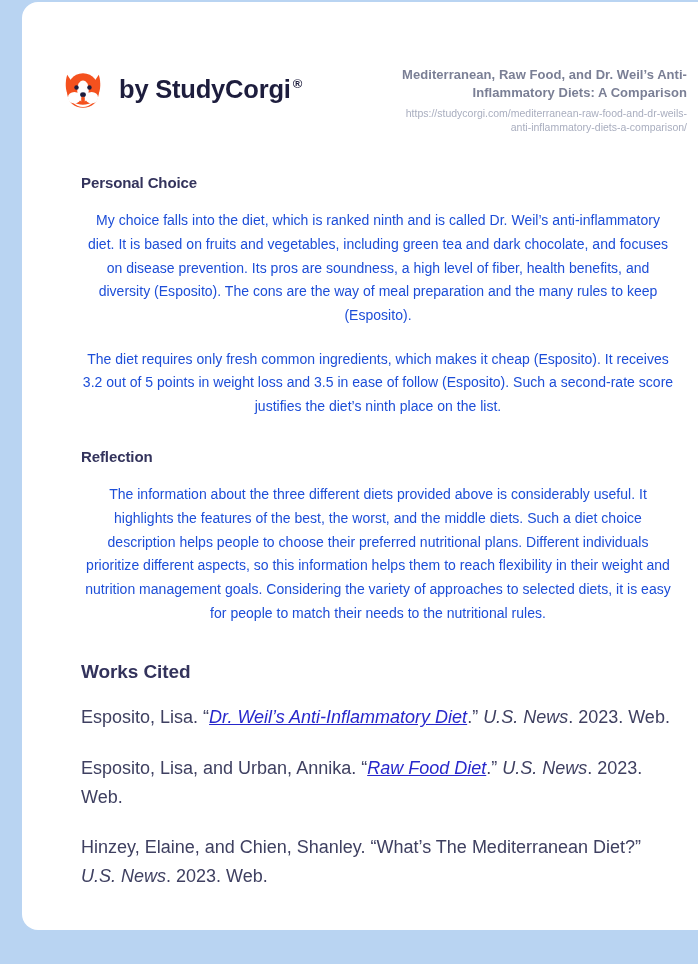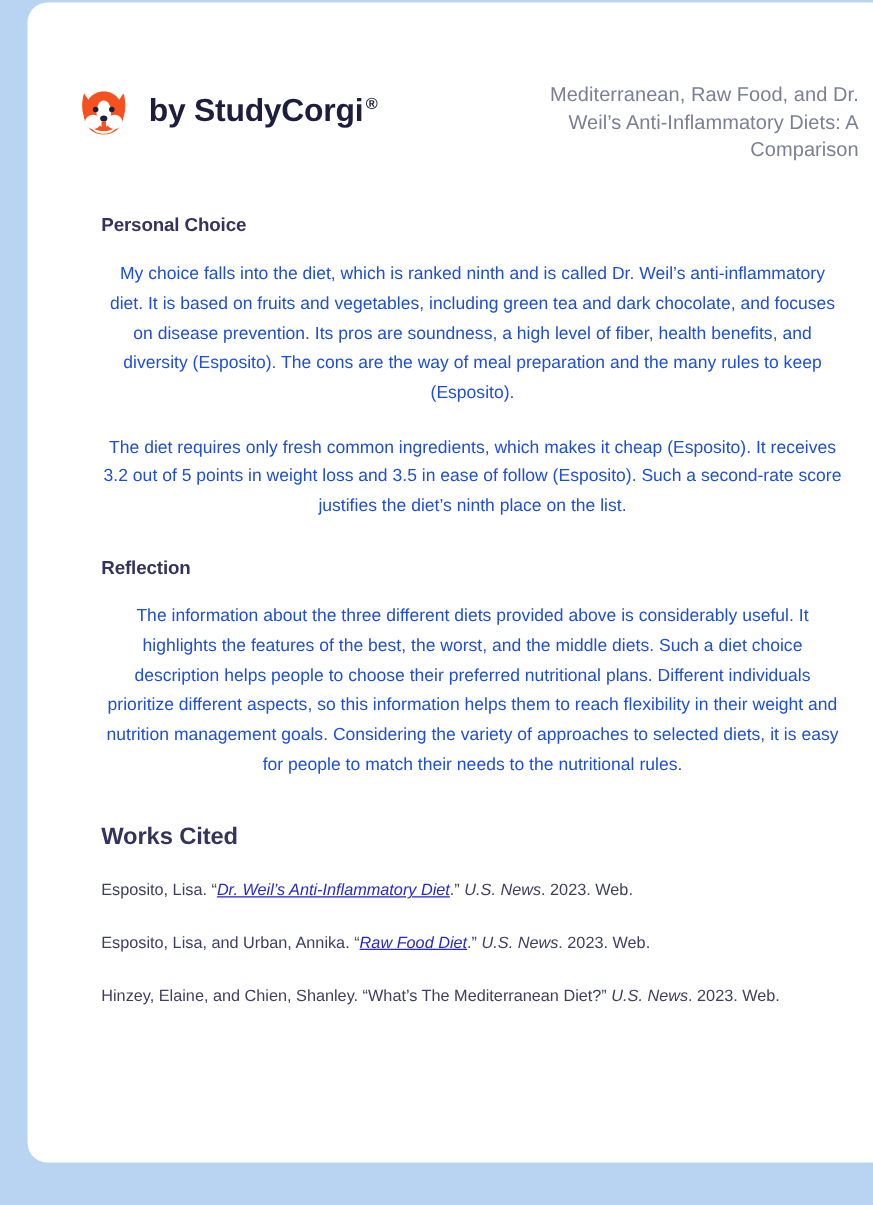--- a/index.html
+++ b/index.html
@@ -62,22 +62,22 @@
     vertical-align: super;
     margin-left: 2px;
   }
 
   .header-meta {
     text-align: right;
     max-width: 290px;
     padding-top: 10px;
   }
   .header-title {
-    font-size: 16px;
-    font-weight: normal;
+    font-size: 13px;
+    font-weight: bold;
     line-height: 1.38;
     color: #7a7f95;
     letter-spacing: 0.05px;
   }
   .header-url {
     margin-top: 4px;
     font-size: 10.5px;
     line-height: 1.35;
     color: #a9aebf;
     word-break: break-word;
@@ -109,21 +109,21 @@
     font-size: 14px;
     line-height: 1.69;
     color: #1d4ed8;
     margin: 0 0 20px 0;
     letter-spacing: 0.02px;
     text-align: center;
   }
   p.para:last-child { margin-bottom: 0; }
 
   p.citation {
-    font-size: 13px;
+    font-size: 18px;
     line-height: 1.62;
     color: #3f4061;
     margin: 0 0 21px 0;
   }
   p.citation:last-child { margin-bottom: 16px; }
 
   .cite-link {
     color: #2727cc;
     font-style: italic;
     text-decoration: underline;
@@ -161,20 +161,21 @@
 
         <path d="M29.5 44 C29.5 42.6 34.5 42.6 34.5 44 L34.5 50 C34.5 52.4 29.5 52.4 29.5 50 Z" fill="#f4511e"></path>
       </svg>
       <div class="brand-text">
         <span>by StudyCorgi</span><span class="brand-reg">®</span>
       </div>
     </div>
 
     <div class="header-meta">
       <div class="header-title">Mediterranean, Raw Food, and Dr. Weil’s Anti-Inflammatory Diets: A Comparison</div>
+      <div class="header-url">https://studycorgi.com/mediterranean-raw-food-and-dr-weils-anti-inflammatory-diets-a-comparison/</div>
     </div>
 
   </div>
 
   <div class="doc-body">
 
     <h2 class="section-heading">Personal Choice</h2>
     <p class="para">My choice falls into the diet, which is ranked ninth and is called Dr. Weil’s anti-inflammatory diet. It is based on fruits and vegetables, including green tea and dark chocolate, and focuses on disease prevention. Its pros are soundness, a high level of fiber, health benefits, and diversity (Esposito). The cons are the way of meal preparation and the many rules to keep (Esposito).</p>
     <p class="para">The diet requires only fresh common ingredients, which makes it cheap (Esposito). It receives 3.2 out of 5 points in weight loss and 3.5 in ease of follow (Esposito). Such a second-rate score justifies the diet’s ninth place on the list.</p>
 

